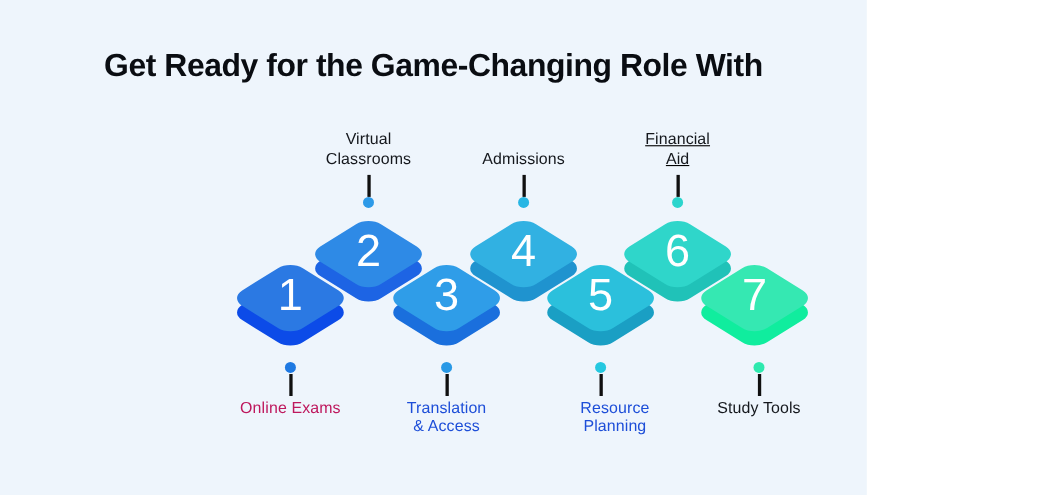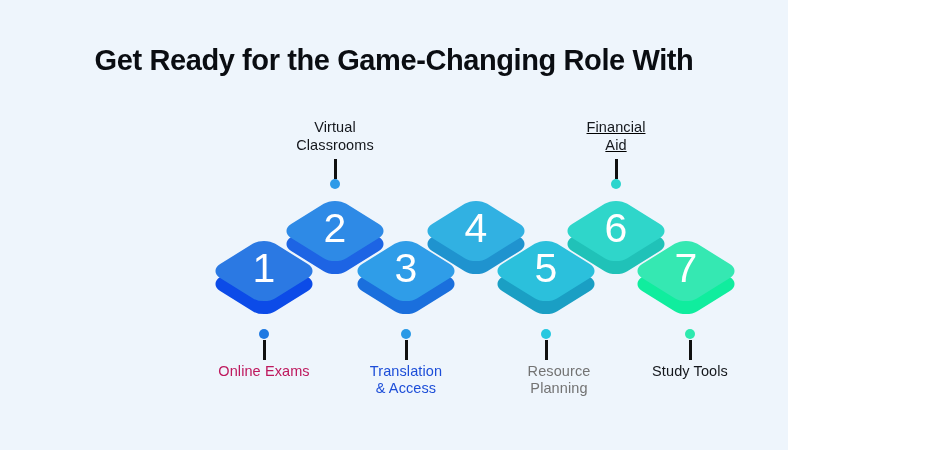--- a/index.html
+++ b/index.html
@@ -80,20 +80,28 @@
 
   <div class="callout callout-top" style="left:335px; bottom:261px;">
     <div class="label" style="color: rgb(20, 23, 28);">
       <span>Virtual</span>
       <span>Classrooms</span>
     </div>
     <div class="cline" style="background: rgb(16, 16, 16);"></div>
     <div class="dot" style="background: rgb(45, 154, 232);"></div>
   </div>
 
+  <div class="callout callout-top" style="left:476px; bottom:261px;">
+    <div class="label" style="color: rgb(20, 23, 28);">
+      <span>Admissions</span>
+      <span></span>
+    </div>
+    <div class="cline" style="background: rgb(16, 16, 16);"></div>
+    <div class="dot" style="background: rgb(39, 182, 228);"></div>
+  </div>
 
   <div class="callout callout-top" style="left:616px; bottom:261px;text-decoration:underline;">
     <div class="label" style="color: rgb(20, 23, 28);">
       <span>Financial</span>
       <span>Aid</span>
     </div>
     <div class="cline" style="background: rgb(16, 16, 16);"></div>
     <div class="dot" style="background: rgb(43, 213, 205);"></div>
   </div>
 
@@ -111,21 +119,21 @@
     <div class="cline" style="background: rgb(16, 16, 16);"></div>
     <div class="label" style="color: #1d4ed8;">
       <span>Translation</span>
       <span>&amp; Access</span>
     </div>
   </div>
 
   <div class="callout callout-bottom" style="left:546px; top:329px;">
     <div class="dot" style="background: rgb(37, 200, 224);"></div>
     <div class="cline" style="background: rgb(16, 16, 16);"></div>
-    <div class="label" style="color: #737373; margin-left: 26px;">
+    <div class="label" style="color: #1d4ed8; margin-left: 26px;">
       <span>Resource</span>
       <span>Planning</span>
     </div>
   </div>
 
   <div class="callout callout-bottom" style="left:690px; top:329px;">
     <div class="dot" style="background: rgb(46, 233, 174);"></div>
     <div class="cline" style="background: rgb(16, 16, 16);"></div>
     <div class="label" style="color: rgb(20, 23, 28);">
       <span>Study Tools</span>

